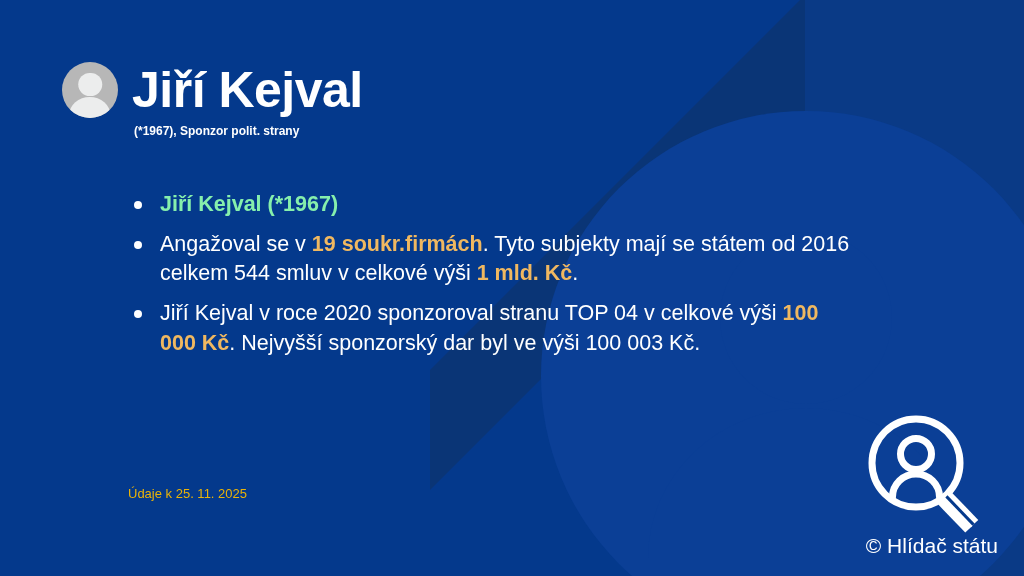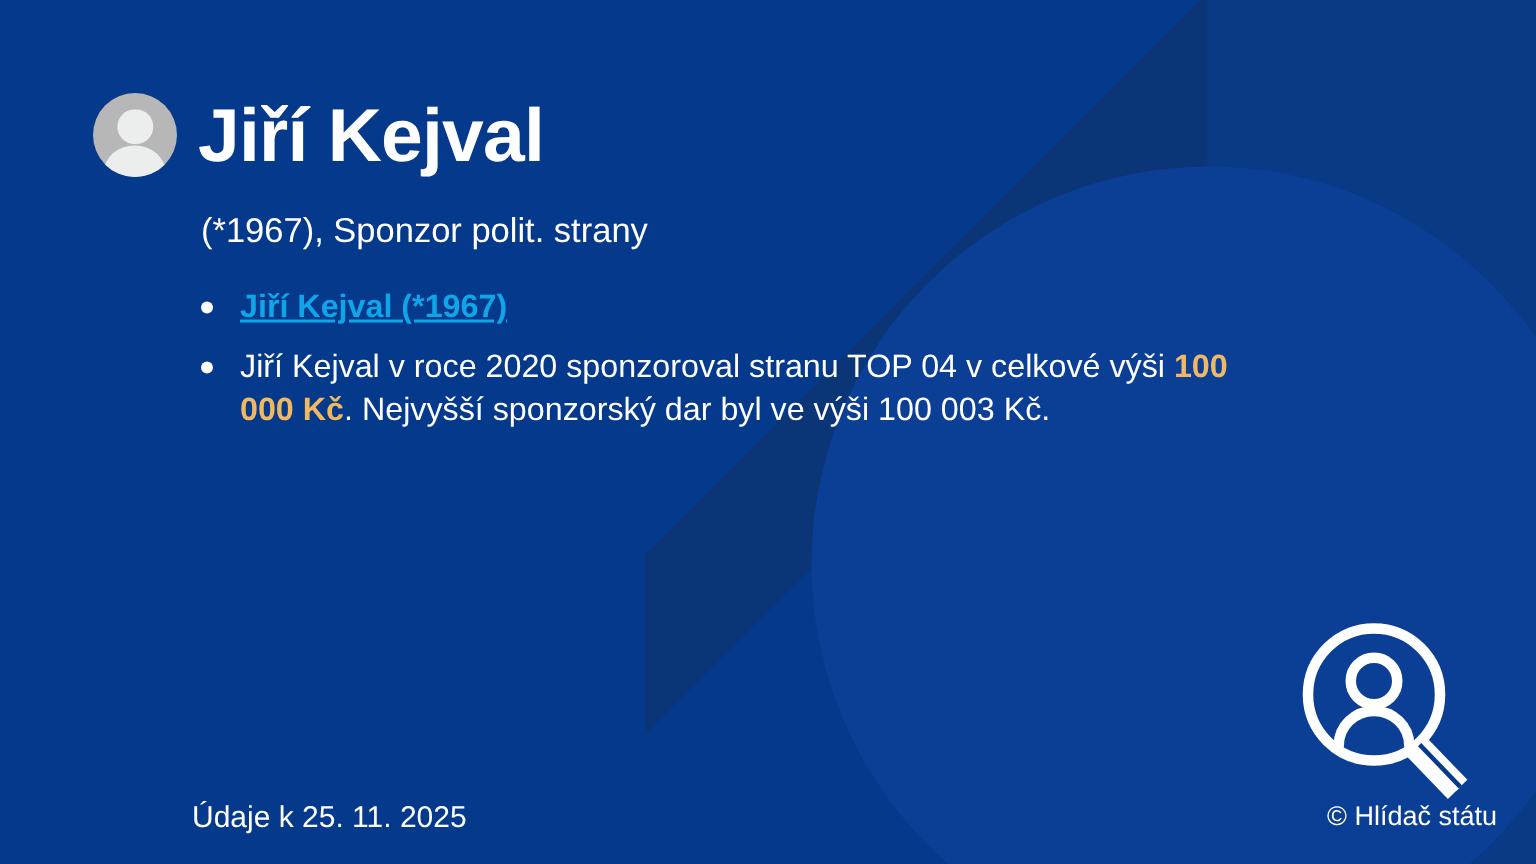--- a/index.html
+++ b/index.html
@@ -90,24 +90,24 @@
     color: #ffffff;
     font-size: 50px;
     font-weight: 700;
     letter-spacing: -0.5px;
     line-height: 1;
     white-space: nowrap;
   }
   .person-subtitle {
     position: absolute;
     left: 134px;
-    top: 140px;
-    color: #ffffff;
-    font-size: 23px;
-    font-weight: 400;
+    top: 124px;
+    color: #ffffff;
+    font-size: 12px;
+    font-weight: 700;
     line-height: 1.2;
     white-space: nowrap;
   }
 
   
   .facts {
     position: absolute;
     left: 128px;
     top: 190px;
     width: 730px;
@@ -127,54 +127,53 @@
     content: "";
     position: absolute;
     left: 6px;
     top: 11px;
     width: 8px;
     height: 8px;
     border-radius: 50%;
     background: #ffffff;
   }
   .fact.is-highlight {
-    color: #0ea5e9;
-    font-weight: 700;
-    text-decoration: underline;
+    color: #86efac;
+    font-weight: 700;
   }
   .hl {
     color: #f0b860;
     font-weight: 700;
   }
 
   
   .footer-date {
     position: absolute;
     left: 128px;
-    top: 534px;
-    color: #ffffff;
-    font-size: 20px;
+    top: 486px;
+    color: #eab308;
+    font-size: 13px;
     white-space: nowrap;
   }
 
   .logo-mark {
     position: absolute;
     left: 862px;
     top: 412px;
     width: 122px;
     height: 122px;
   }
   .logo-mark svg { display: block; }
 
   .copyright {
     position: absolute;
     right: 58px;
     top: 534px;
     color: #ffffff;
-    font-size: 18px;
+    font-size: 21px;
     white-space: nowrap;
   }
 </style>
 </head>
 <body>
 
 <div id="slide" style="background: rgb(4, 57, 140);">
 
   <div class="bg-layer wm-chevron">
     <svg width="760" height="760" viewBox="0 0 760 760" aria-hidden="true">
@@ -198,20 +197,21 @@
     <div class="avatar" style="background: rgb(183, 183, 183);">
       <div class="head"></div>
       <div class="body"></div>
     </div>
     <div class="person-name">Jiří Kejval</div>
   </div>
   <div class="person-subtitle">(*1967), Sponzor polit. strany</div>
 
   <ul class="facts">
       <li class="fact is-highlight"><span>Jiří Kejval (*1967)</span></li>
+      <li class="fact"><span>Angažoval se v </span><span class="hl">19 soukr.firmách</span><span>. Tyto subjekty mají se státem od 2016 celkem 544 smluv v celkové výši </span><span class="hl">1 mld. Kč</span><span>.</span></li>
       <li class="fact"><span>Jiří Kejval v roce 2020 sponzoroval stranu TOP 04 v celkové výši </span><span class="hl">100 000 Kč</span><span>. Nejvyšší sponzorský dar byl ve výši 100 003 Kč.</span></li>
     </ul>
 
   <div class="footer-date">Údaje k 25. 11. 2025</div>
 
   <div class="logo-mark">
     <svg width="122" height="122" viewBox="0 0 122 122" aria-hidden="true">
       <g stroke="#ffffff" fill="none" stroke-width="7">
         <circle cx="54" cy="51" r="44"></circle>
         <circle cx="54" cy="42" r="15.5"></circle>

